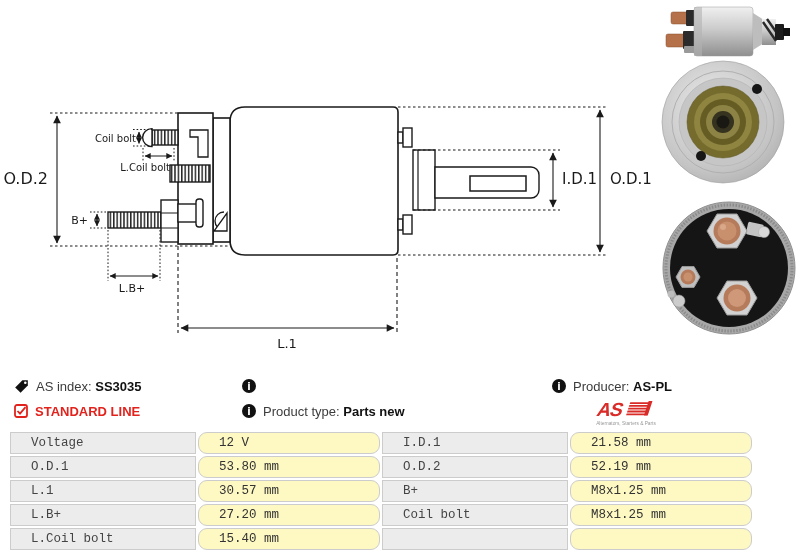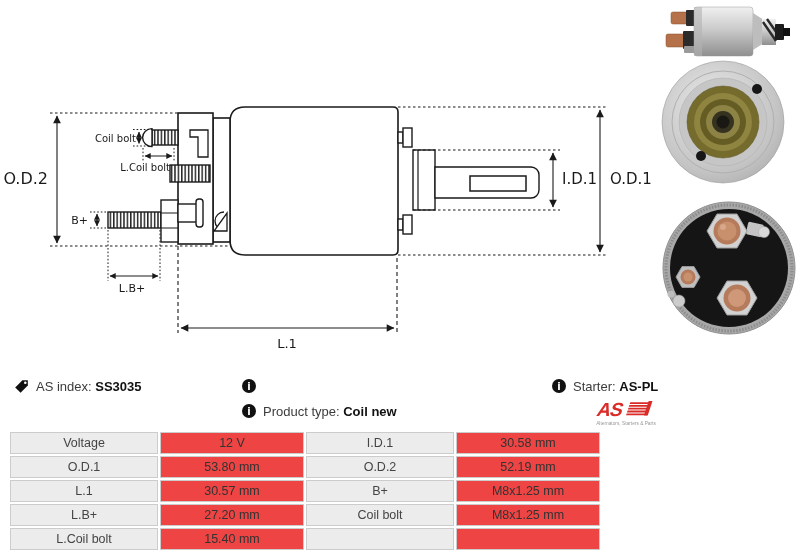--- a/index.html
+++ b/index.html
@@ -12,24 +12,24 @@
   .ib-line{display:flex;align-items:center;gap:7px;height:18px;margin-bottom:7px;white-space:nowrap;}
   .ib-line b{color:#111;}
   .red{color:#e2231d;font-weight:bold;}
   .info-ico{display:inline-flex;align-items:center;justify-content:center;width:14px;height:14px;
             border-radius:50%;background:#111;color:#fff;font-size:10px;font-weight:bold;
             font-family:"DejaVu Sans",sans-serif;flex:0 0 14px;}
   .logo-wrap{margin-left:42px;margin-top:-2px;}
   
   table.spec{position:absolute;left:8px;top:430px;border-collapse:separate;border-spacing:2px;
              font-size:12.5px;color:#444;}
-  table.spec td{height:20px;padding:0 1px;border:1px solid #ccc;text-align:center;
-                vertical-align:middle;}
+  table.spec td{height:20px;padding:0 20px;border:1px solid #ccc;text-align:left;
+                vertical-align:middle;font-family:Liberation Mono, monospace;}
   td.lbl{background:#ececec;width:144px;}
-  td.val{background:#ef4444;width:140px;color:#333;}
+  td.val{background:#fef9c3;width:140px;color:#333;border-radius:9px;}
 </style>
 </head>
 <body>
 
 <div class="page">
 
   <svg class="art" width="800" height="372" viewBox="0 0 800 372">
     <defs>
       <marker id="arr" viewBox="0 0 10 10" refX="9.5" refY="5" markerWidth="9" markerHeight="7" orient="auto-start-reverse">
           <path d="M0,0 L10,5 L0,10 Z" fill="#1a1a1a"></path>
@@ -196,36 +196,43 @@
   <div class="infobar">
 
     <div class="ib-col" style="left:14px;">
       <div class="ib-line">
         <svg width="15" height="15" viewBox="0 0 15 15">
           <path d="M8.4,1.2 H13.8 V6.6 L6.6,13.8 L1.2,8.4 Z" fill="#111"></path>
           <circle cx="11.3" cy="3.7" r="1.3" fill="#fff"></circle>
         </svg>
         <span class="txt"><span>AS index:</span> <b>SS3035</b></span>
       </div>
+      <div class="ib-line">
+        <svg width="14" height="14" viewBox="0 0 14 14">
+          <rect x="1" y="1" width="12" height="12" rx="2" fill="none" stroke="#e2231d" stroke-width="1.8"></rect>
+          <path d="M3.5,7 L6,9.7 L11.5,3.2" fill="none" stroke="#e2231d" stroke-width="1.8"></path>
+        </svg>
+        <span class="red">STANDARD LINE</span>
+      </div>
     </div>
 
     <div class="ib-col" style="left:242px;">
       <div class="ib-line">
         <span class="info-ico">i</span>
       </div>
       <div class="ib-line">
         <span class="info-ico">i</span>
-        <span class="txt"><span>Product type:</span> <b>Coil new</b></span>
+        <span class="txt"><span>Product type:</span> <b>Parts new</b></span>
       </div>
     </div>
 
     <div class="ib-col" style="left:552px;">
       <div class="ib-line">
         <span class="info-ico">i</span>
-        <span class="txt"><span>Starter:</span> <b>AS-PL</b></span>
+        <span class="txt"><span>Producer:</span> <b>AS-PL</b></span>
       </div>
       <div class="logo-wrap">
         <svg width="64" height="28" viewBox="0 0 64 28">
           <g transform="translate(6,0) skewX(-18)" fill="#d92b27">
             <text x="1" y="16" font-size="19" font-weight="bold" font-family="'Liberation Sans',sans-serif" letter-spacing="-1">AS</text>
             <rect x="31" y="2.2" width="21" height="1.8"></rect>
             <rect x="31" y="5" width="21" height="1.8"></rect>
             <rect x="31" y="7.8" width="21" height="1.8"></rect>
             <rect x="31" y="10.6" width="21" height="1.8"></rect>
             <rect x="31" y="13.4" width="21" height="1.8"></rect>
@@ -236,21 +243,21 @@
       </div>
     </div>
   </div>
 
   <table class="spec">
     <tbody>
       <tr>
         <td class="lbl">Voltage</td>
         <td class="val">12 V</td>
         <td class="lbl">I.D.1</td>
-        <td class="val">30.58 mm</td>
+        <td class="val">21.58 mm</td>
       </tr>
       <tr>
         <td class="lbl">O.D.1</td>
         <td class="val">53.80 mm</td>
         <td class="lbl">O.D.2</td>
         <td class="val">52.19 mm</td>
       </tr>
       <tr>
         <td class="lbl">L.1</td>
         <td class="val">30.57 mm</td>

